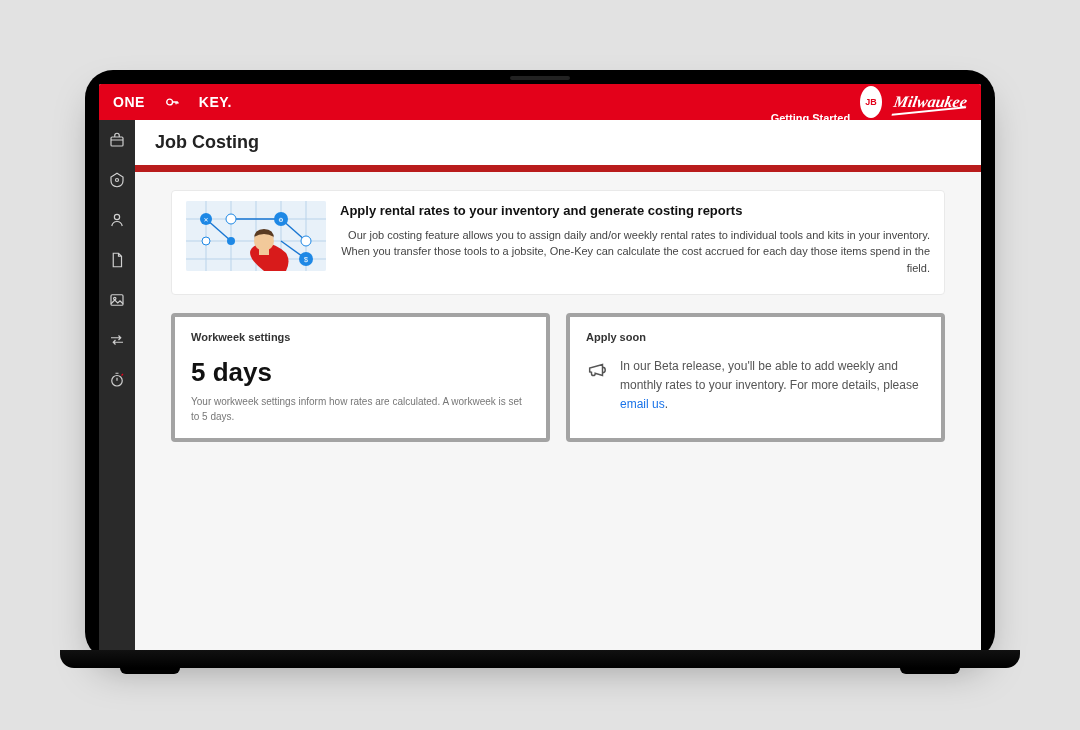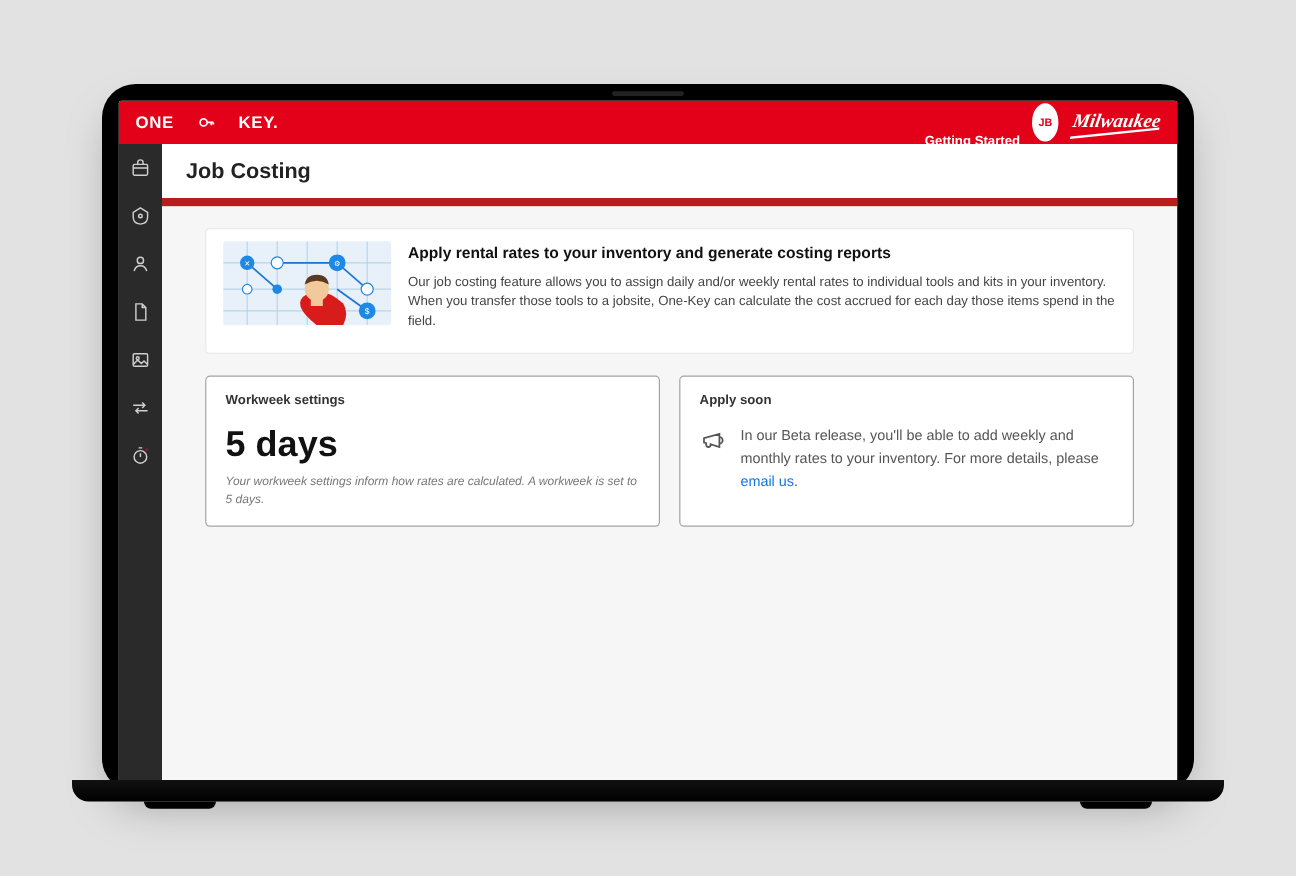--- a/index.html
+++ b/index.html
@@ -102,29 +102,29 @@
   .hero-card{
     background:#fff;border:1px solid #e9e9e9;border-radius:4px;
     padding:10px 14px;display:flex;gap:14px;align-items:flex-start;
   }
   .hero-illustration{
     width:140px;height:70px;flex-shrink:0;position:relative;background:#edf4fa;border-radius:2px;overflow:hidden;
   }
   .hero-illustration svg{position:absolute;inset:0;}
   .hero-text{flex:1;font-size:11px;color:#444;line-height:1.5;}
   .hero-text .hero-title{font-size:13px;font-weight:800;color:#111;margin-bottom:6px;}
-  .hero-text p{margin-bottom:8px;}
+  .hero-text p{margin-bottom:8px;text-align:right;}
 
   .cards-row{display:flex;gap:16px;margin-top:18px;}
   .card{
-    flex:1;background:#fff;border:1px solid #a3a3a3;border-radius:4px;padding:14px 16px;
+    flex:1;background:#fff;border:4px solid #a3a3a3;border-radius:4px;padding:14px 16px;
   }
   .card-label{font-size:11px;font-weight:700;color:#333;margin-bottom:14px;}
-  .card .big{font-size:30px;font-weight:800;color:#111;margin-bottom:6px;}
-  .card .sub{font-size:10px;color:#777;line-height:1.5;font-style:italic;}
+  .card .big{font-size:26px;font-weight:800;color:#111;margin-bottom:6px;}
+  .card .sub{font-size:10px;color:#777;line-height:1.5;}
   .coming-row{display:flex;gap:12px;align-items:flex-start;}
   .coming-icon{width:22px;height:22px;color:#555;flex-shrink:0;margin-top:2px;}
   .coming-icon svg{width:100%;height:100%;stroke:#555;fill:none;stroke-width:1.6;}
   .coming-text{font-size:12px;color:#555;line-height:1.6;}
   .coming-text a{color:#1a73e8;text-decoration:none;}
 </style>
 </head>
 <body>
 
 <div class="laptop">

